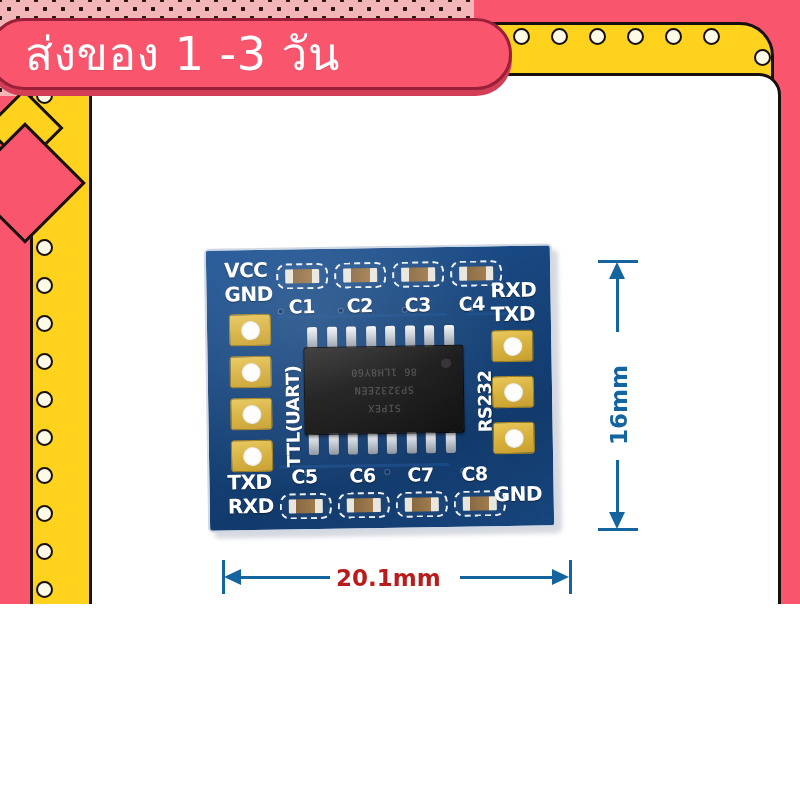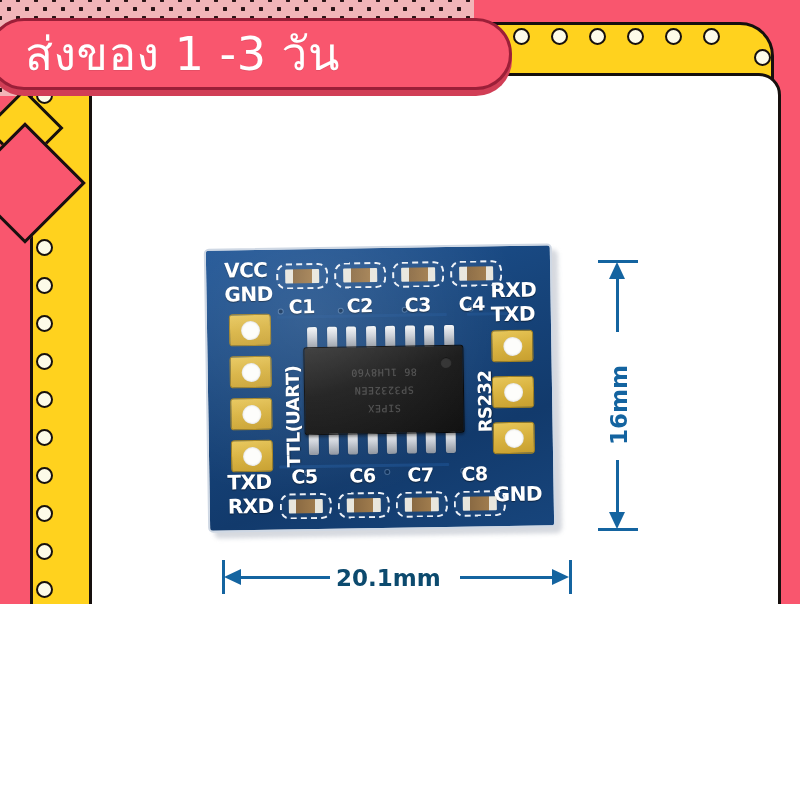--- a/index.html
+++ b/index.html
@@ -236,21 +236,21 @@
     background:#0d2f58; box-shadow:0 0 0 1px rgba(160,190,220,.35);
   }
   .trace {
     position:absolute; background:#1c4f8c; opacity:.75; border-radius:1px;
   }
 
   
   .dim { position:absolute; color:#1464a0; z-index:30; }
   .dim-label {
     position:absolute;
-    color:#0c4a6e;
+    color:#b91c1c;
     font-size:23px;
     font-weight:bold;
     font-family:"DejaVu Sans","Liberation Sans",sans-serif;
     white-space:nowrap;
   }
   .dim-line { position:absolute; background:#1464a0; }
   .dim-tick { position:absolute; background:#1464a0; }
   .arw { position:absolute; width:0; height:0; }
   .arw-l { border-top:8px solid transparent; border-bottom:8px solid transparent; border-right:17px solid #1464a0; }
   .arw-r { border-top:8px solid transparent; border-bottom:8px solid transparent; border-left:17px solid #1464a0; }

